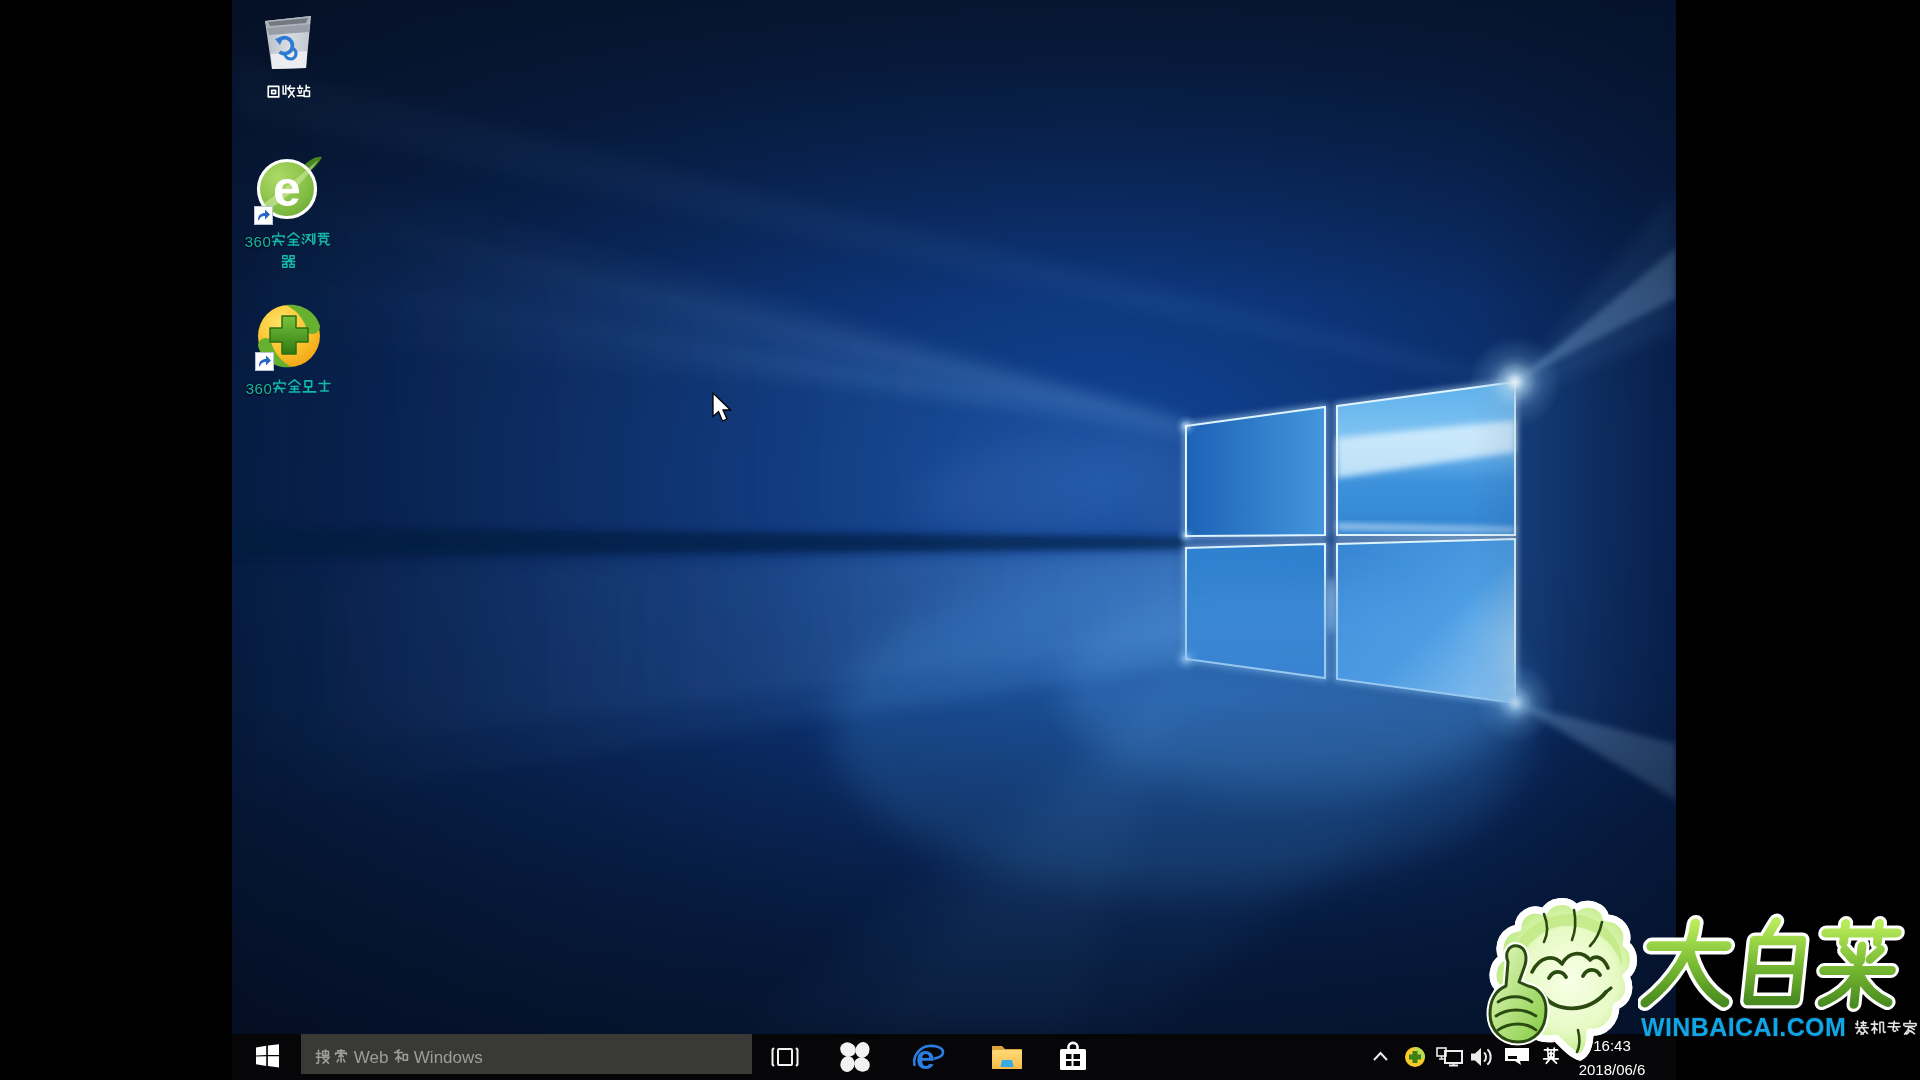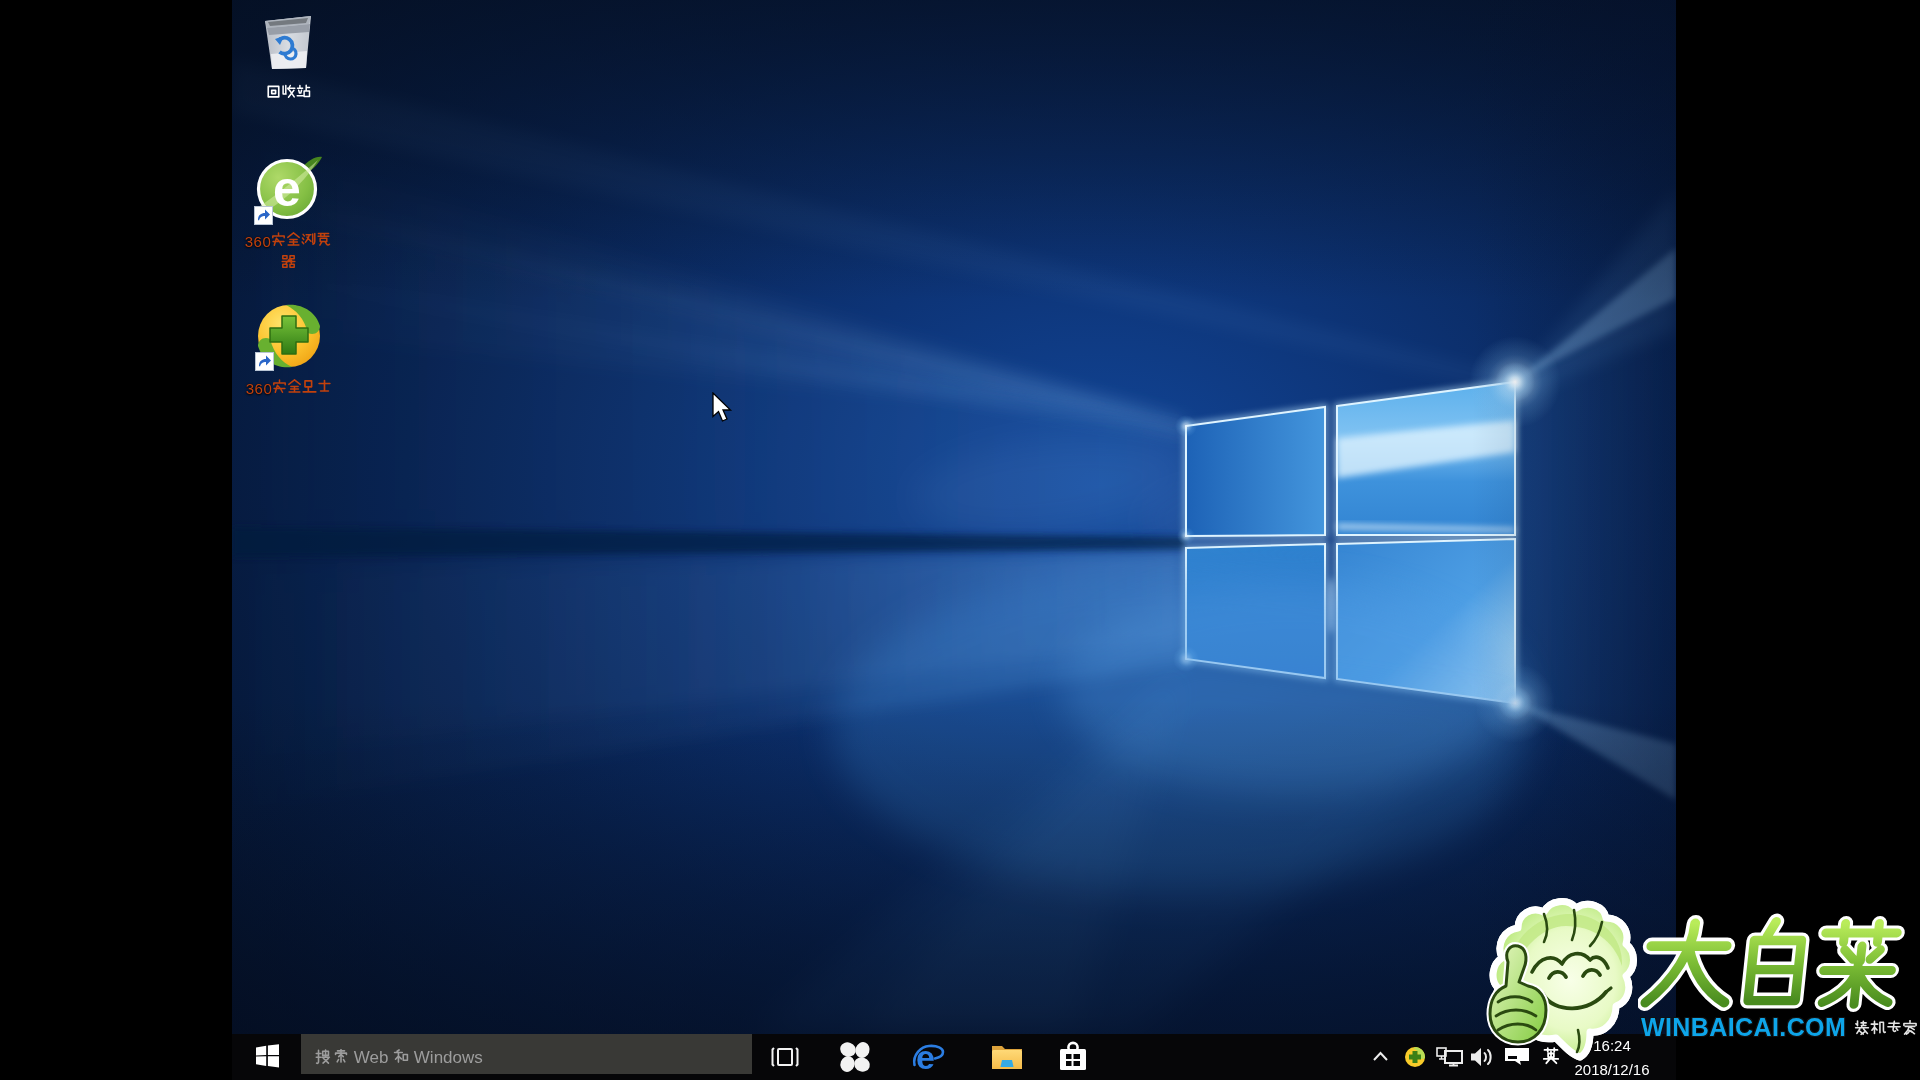--- a/index.html
+++ b/index.html
@@ -1,20 +1,20 @@
 <!DOCTYPE html>
 <html><head>
 <meta charset="utf-8">
 <style>
 html,body{margin:0;padding:0;background:#000;width:1920px;height:1080px;overflow:hidden;
   font-family:"Liberation Sans",sans-serif;}
 #screen{position:absolute;left:232px;top:0;width:1444px;height:1080px;overflow:hidden;}
 .abs{position:absolute;}
 .cj{display:inline-block;}
-.lbl{position:absolute;color:#c2410c;font-size:15px;text-align:center;transform:translateZ(0);
+.lbl{position:absolute;color:#14b8a6;font-size:15px;text-align:center;transform:translateZ(0);
   text-shadow:0 1px 2px rgba(0,0,0,.9),0 0 2px rgba(0,0,0,.7);}
 #taskbar{position:absolute;left:0;top:1034px;width:1444px;height:46px;background:#060608;}
 #searchbox{position:absolute;left:69px;top:0;width:451px;height:40px;background:#393936;}
 #searchtext{position:absolute;left:14px;top:14px;color:#9d9d9d;font-size:17px;white-space:nowrap;transform:translateZ(0);}
 .tico{position:absolute;top:0;width:46px;height:46px;display:flex;align-items:center;justify-content:center;}
 #tray{position:absolute;left:0;top:0;width:1444px;height:46px;}
 #clock{position:absolute;color:#fff;font-size:15px;text-align:center;line-height:1;transform:translateZ(0);}
 </style>
 </head>
 <body>
@@ -382,22 +382,22 @@
   <path d="M14.5,6 C16.5,7.5 16.5,12.5 14.5,14 M18,3 C21.5,6 21.5,14 18,17" fill="none" stroke="#ececec" stroke-width="2" stroke-linecap="round"></path>
  </svg>
  <svg class="abs" style="left:1272px;top:12px" width="26" height="24" viewBox="0 0 26 24">
   <path d="M1,2 h24 v13 h-9 l1,4 l-6,-4 h-10 Z" fill="#fff"></path>
   <rect x="4" y="10" width="9" height="3" fill="#060608"></rect>
  </svg>
  <svg class="cj abs" style="left:1310px;top:13px;color:#fff" width="18" height="18" viewBox="0 0 100 100">
           <use href="#g_ying" stroke="currentColor"></use>
         </svg>
  <div id="clock" style="left:1340px;top:4px;width:80px">
-  <div>16:24</div>
-  <div style="margin-top:9px">2018/12/16</div>
+  <div>16:43</div>
+  <div style="margin-top:9px">2018/06/6</div>
  </div>
 </div>
 </div>
 </div>
 <svg class="abs" style="left:1486px;top:898px" width="152" height="170" viewBox="0 0 152 170">
 <defs>
 <radialGradient id="leafg" cx="0.55" cy="0.5" r="0.72">
  <stop offset="0" stop-color="#f8ffe8"></stop>
         <stop offset="0.45" stop-color="#e8fac6"></stop>
         <stop offset="0.75" stop-color="#bcea80"></stop>

